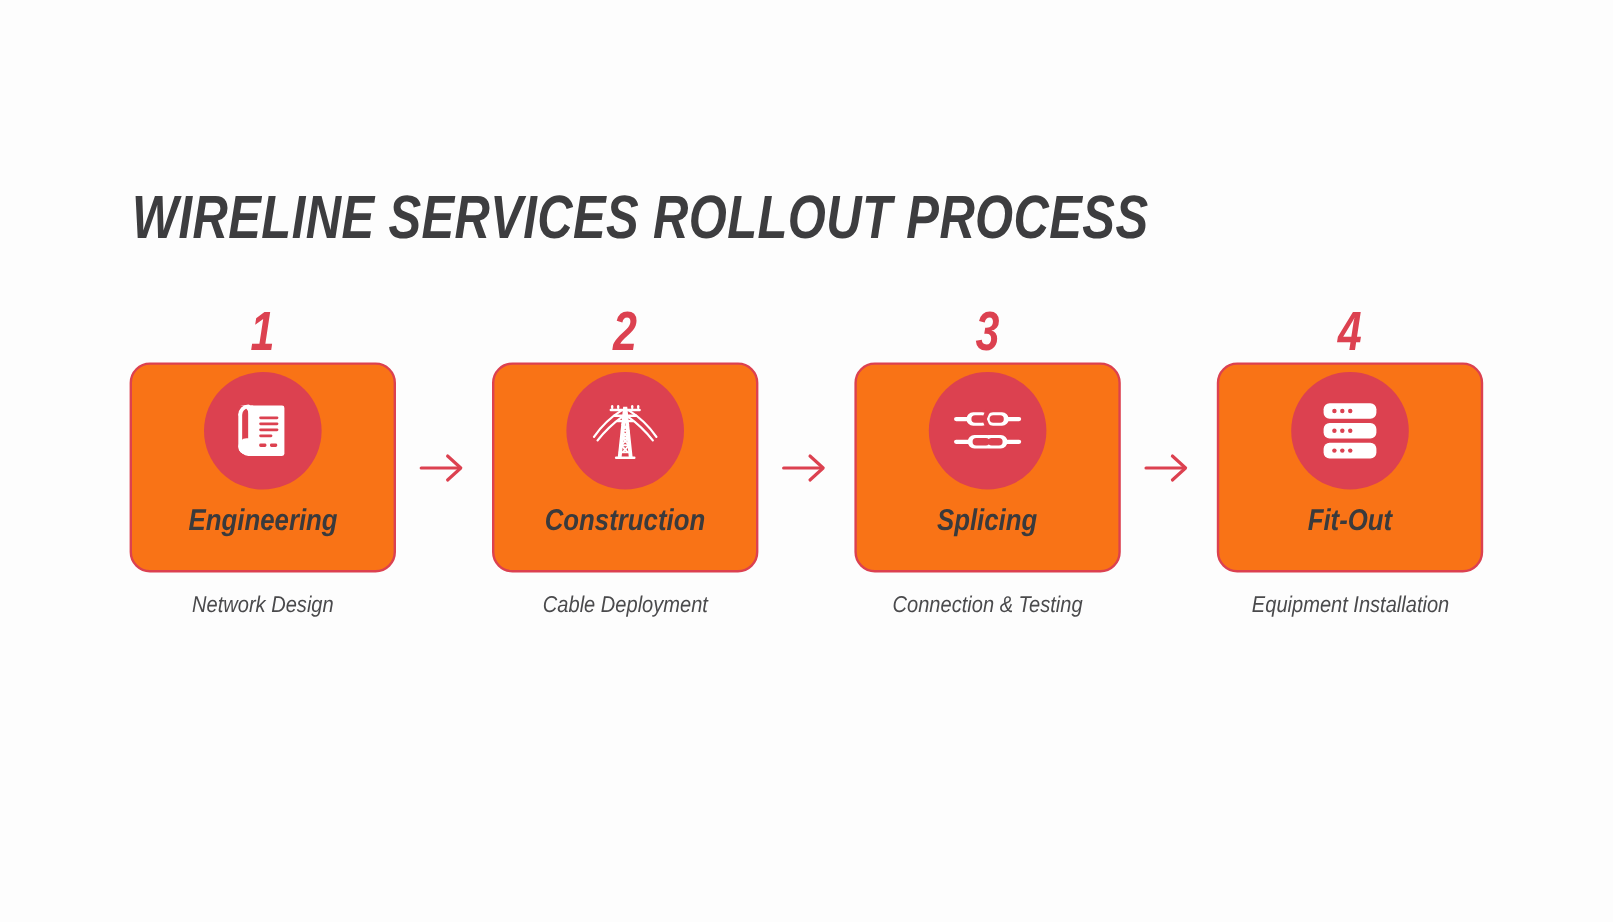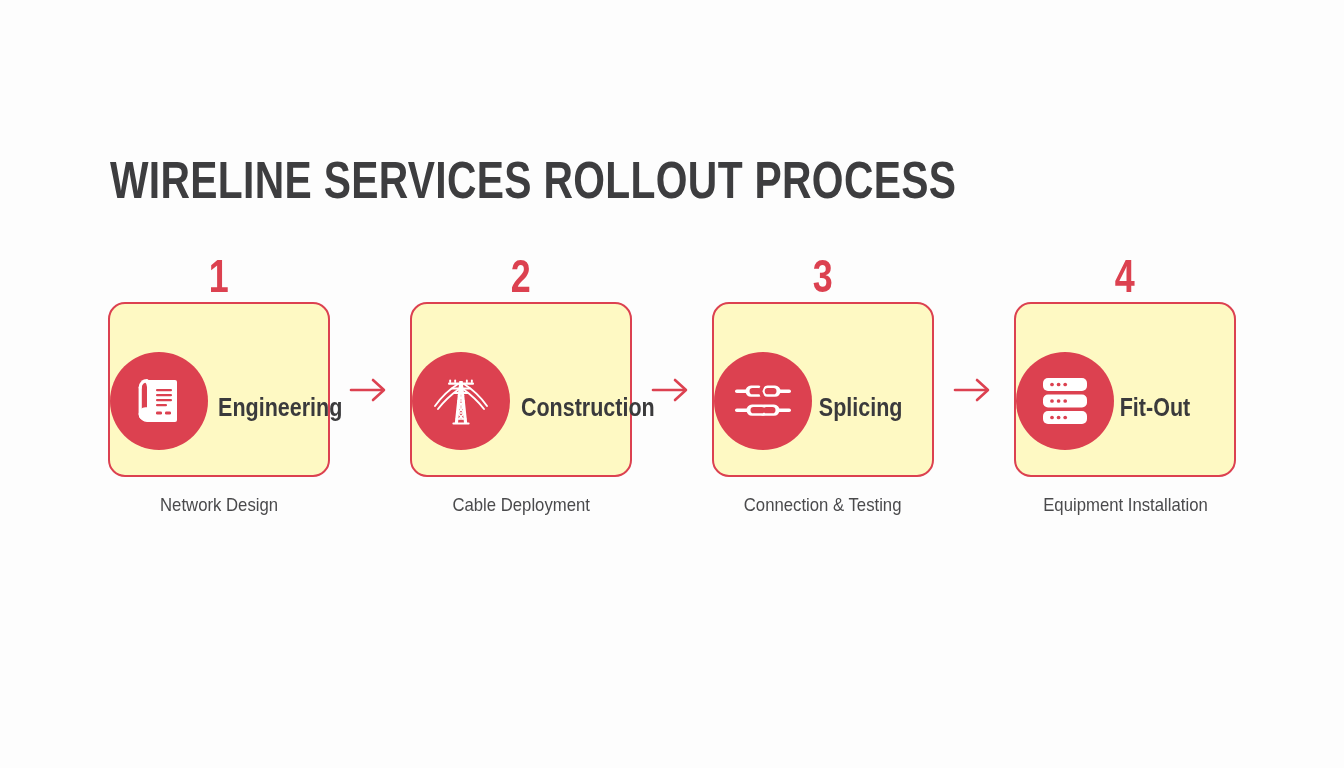--- a/index.html
+++ b/index.html
@@ -16,20 +16,21 @@
     position:relative;
   }
 
   
   .canvas {
     position:absolute;
     inset:0;
     width:1344px;
     height:768px;
     background:#fdfdfd;
+    font-style:italic;
   }
 
   
   .page-title {
     position:absolute;
     left:110px;
     top:152px;
     font-size:51px;
     line-height:58px;
     font-weight:700;
@@ -75,26 +76,26 @@
     justify-content:center;
     transform:scaleX(0.78);
     font-family:"Liberation Sans", sans-serif;
   }
 
   .card {
     width:222px;
     height:175px;
     border:2.2px solid #dc4150;
     border-radius:17px;
-    background:#fef9c3;
-    display:flex;
-    flex-direction:row;
+    background:#f97316;
+    display:flex;
+    flex-direction:column;
     align-items:center;
     justify-content:flex-start;
-    padding-top:23px;
+    padding-top:6px;
     position:relative;
   }
 
   .icon-circle {
     width:98px;
     height:98px;
     border-radius:50%;
     background:#dc4150;
     display:flex;
     align-items:center;

